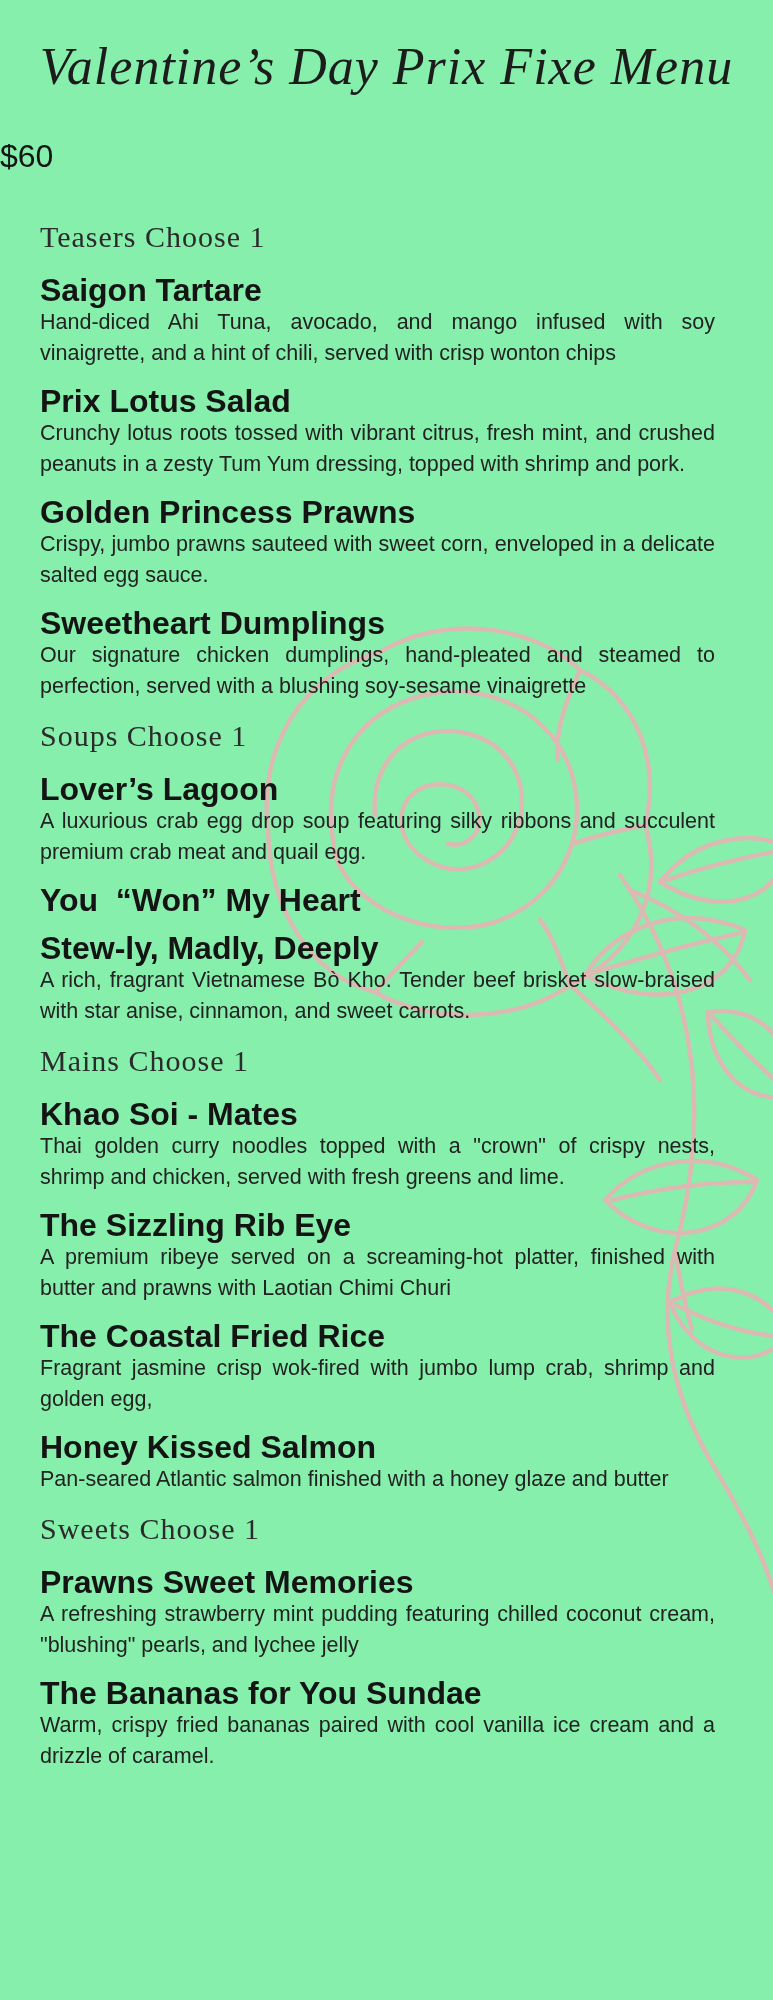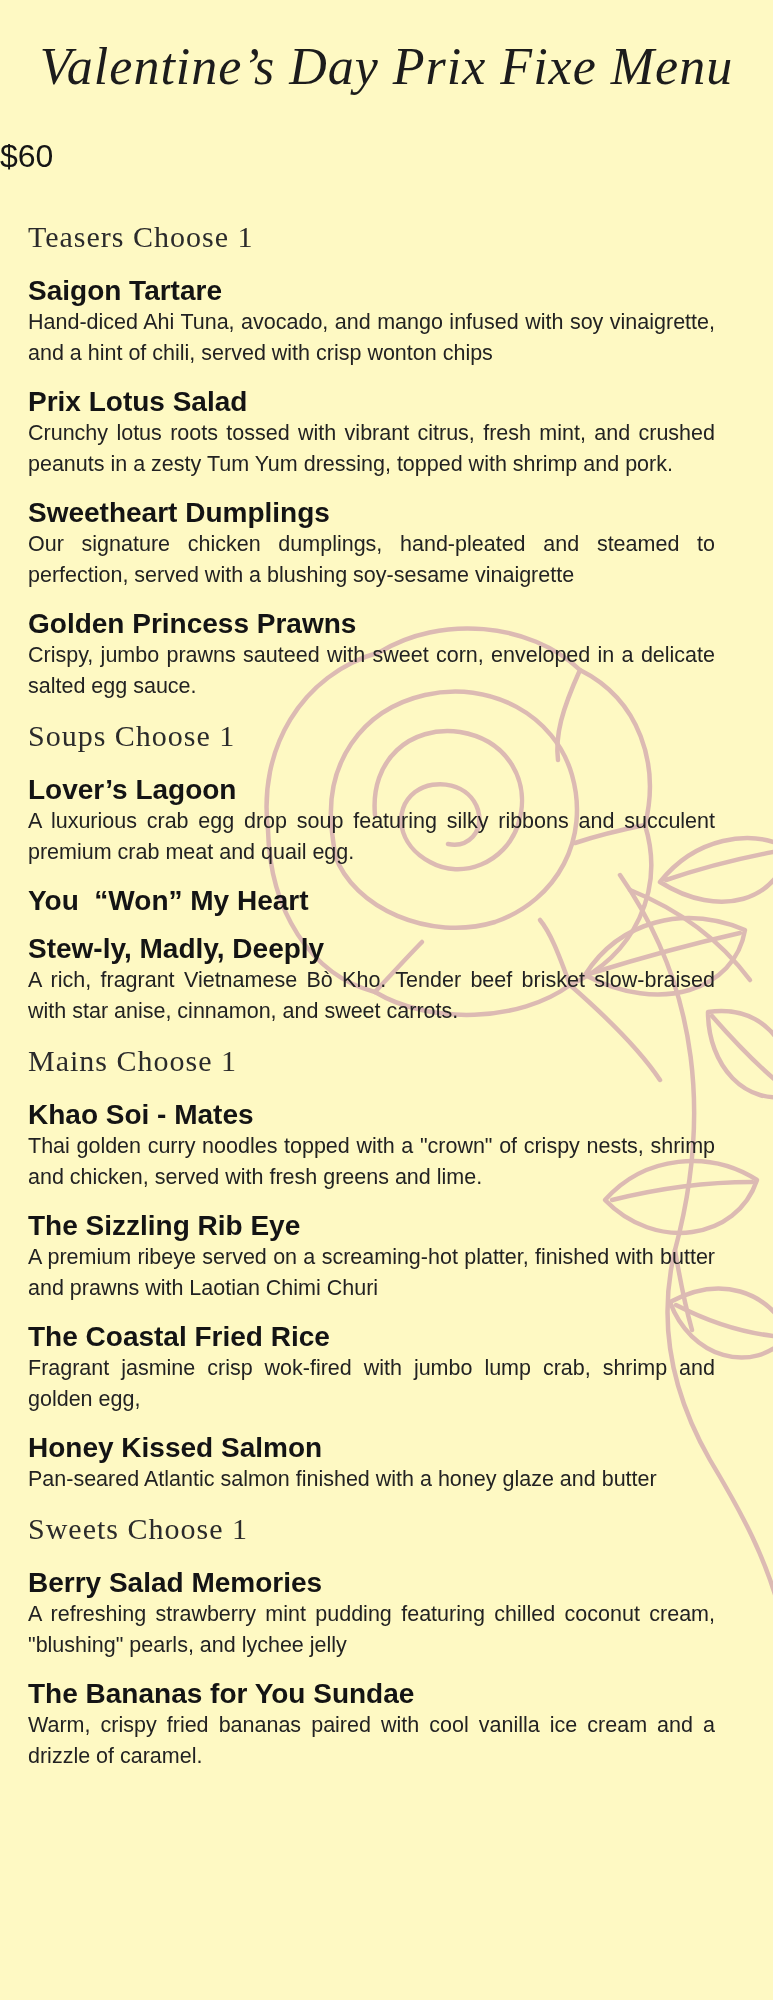--- a/index.html
+++ b/index.html
@@ -1,21 +1,21 @@
 <!DOCTYPE html>
 <html><head>
 <meta charset="utf-8">
 <style>
   html,body{margin:0;padding:0;background:#ffffff;}
   .page{
     position:relative;
     width:773px;
     height:2000px;
     margin:0 auto;
-    background:#fef9c3;
+    background:#86efac;
     overflow:hidden;
     font-family:"Liberation Sans", sans-serif;
     color:#1e1e1e;
   }
   
   .rose-art{
     position:absolute;
     left:240px;
     top:560px;
     width:533px;
@@ -41,37 +41,37 @@
   .menu-price{
     margin-top:40px;
     text-align:left;
     font-size:32px;
     font-weight:400;
     color:#151515;
     line-height:1.1;
   }
   .sections{
     margin-top:46px;
-    padding:0 58px 0 28px;
+    padding:0 58px 0 40px;
   }
   .menu-section{margin:0;}
   .menu-section.gap-top{margin-top:15px;}
   .section-heading{
     margin:0 0 22px 0;
     font-family:"Liberation Serif", serif;
     font-weight:400;
     font-size:30px;
     letter-spacing:1px;
     color:#2b2b2b;
     line-height:33px;
   }
   .menu-item{margin:0 0 17px 0;}
   .item-name{
     margin:0;
-    font-size:28px;
+    font-size:32px;
     font-weight:bold;
     color:#141414;
     line-height:31px;
     white-space:pre-wrap;
   }
   .item-description{
     margin:1px 0 0 0;
     font-size:21.5px;
     line-height:31px;
     color:#222222;
@@ -130,28 +130,28 @@
     <h3 class="item-name">Saigon Tartare</h3>
     <p class="item-description">Hand-diced Ahi Tuna, avocado, and mango infused with soy vinaigrette, and a hint of chili, served with crisp wonton chips</p>
   </div>
 
   <div class="menu-item">
     <h3 class="item-name">Prix Lotus Salad</h3>
     <p class="item-description">Crunchy lotus roots tossed with vibrant citrus, fresh mint, and crushed peanuts in a zesty Tum Yum dressing, topped with shrimp and pork.</p>
   </div>
 
   <div class="menu-item">
+    <h3 class="item-name">Golden Princess Prawns</h3>
+    <p class="item-description">Crispy, jumbo prawns sauteed with sweet corn, enveloped in a delicate salted egg sauce.</p>
+  </div>
+
+  <div class="menu-item">
     <h3 class="item-name">Sweetheart Dumplings</h3>
     <p class="item-description">Our signature chicken dumplings, hand-pleated and steamed to perfection, served with a blushing soy-sesame vinaigrette</p>
   </div>
-
-  <div class="menu-item">
-    <h3 class="item-name">Golden Princess Prawns</h3>
-    <p class="item-description">Crispy, jumbo prawns sauteed with sweet corn, enveloped in a delicate salted egg sauce.</p>
-  </div>
 </div>
   </section>
 
   <section class="menu-section">
     <h2 class="section-heading">Soups Choose 1</h2>
     <div class="section-items">
   <div class="menu-item">
     <h3 class="item-name">Lover’s Lagoon</h3>
     <p class="item-description">A luxurious crab egg drop soup featuring silky ribbons and succulent premium crab meat and quail egg.</p>
   </div>
@@ -189,21 +189,21 @@
     <h3 class="item-name">Honey Kissed Salmon</h3>
     <p class="item-description">Pan-seared Atlantic salmon finished with a honey glaze and butter</p>
   </div>
 </div>
   </section>
 
   <section class="menu-section">
     <h2 class="section-heading">Sweets Choose 1</h2>
     <div class="section-items">
   <div class="menu-item">
-    <h3 class="item-name">Berry Salad Memories</h3>
+    <h3 class="item-name">Prawns Sweet Memories</h3>
     <p class="item-description">A refreshing strawberry mint pudding featuring chilled coconut cream, "blushing" pearls, and lychee jelly</p>
   </div>
 
   <div class="menu-item">
     <h3 class="item-name">The Bananas for You Sundae</h3>
     <p class="item-description">Warm, crispy fried bananas paired with cool vanilla ice cream and a drizzle of caramel.</p>
   </div>
 </div>
   </section>
 </main>

